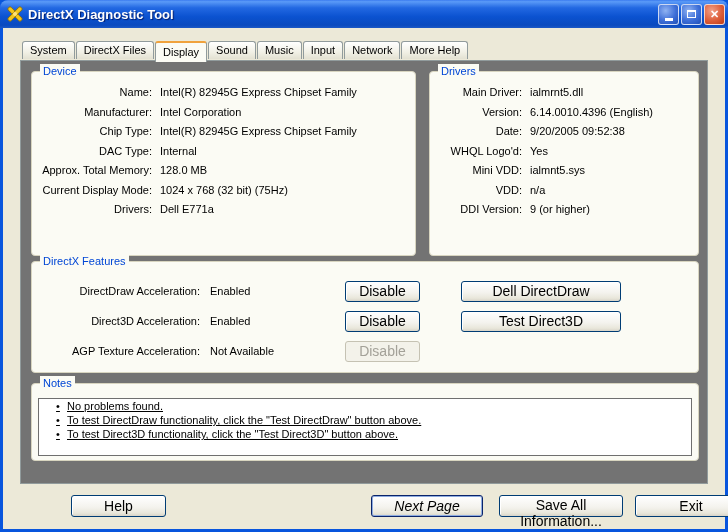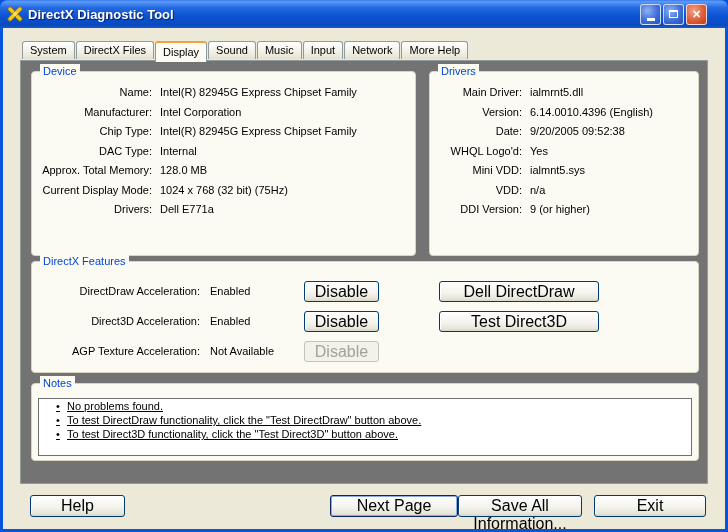--- a/index.html
+++ b/index.html
@@ -7,21 +7,21 @@
   body{font-family:"Liberation Sans",sans-serif;background:#ffffff;}
   *{box-sizing:border-box;}
 
   .window{position:relative;width:728px;height:532px;background:#0855DD;overflow:hidden;}
 
   
   .titlebar{
     position:absolute;left:0;top:0;width:728px;height:28px;
     border-radius:8px 8px 0 0;
     background:linear-gradient(180deg,#3B7BEF 0%,#5A9AF7 6%,#2268E2 28%,#0B52D0 60%,#0A4ABF 90%,#1C59C6 100%);
-    display:flex;align-items:center;padding:0 21px 0 7px;
+    display:flex;align-items:center;padding:0 3px 0 7px;
   }
   .title-icon{width:16px;height:16px;flex:0 0 16px;}
   .title-text{
     flex:1;color:#fff;font-weight:bold;font-size:13px;margin-left:5px;
     text-shadow:1px 1px 1px rgba(0,20,90,.85);white-space:nowrap;overflow:hidden;
   }
   .caption-btn{
     width:21px;height:21px;margin-left:2px;border-radius:3px;
     border:1px solid rgba(255,255,255,.75);
     display:flex;align-items:center;justify-content:center;
@@ -79,25 +79,26 @@
   
   .feat-rows{padding:14px 8px 0 8px;}
   .feat-row{display:flex;align-items:center;height:30px;font-size:11px;}
   .feat-label{width:160px;text-align:right;white-space:nowrap;}
   .feat-value{width:94px;margin-left:10px;white-space:nowrap;}
   .feat-disable{width:75px;height:21px;}
   .feat-test{width:160px;height:21px;margin-left:60px;}
 
   
   .btn{
-    font-family:"Liberation Sans",sans-serif;font-size:16px;color:#000;
+    font-family:"Liberation Sans",sans-serif;font-size:14px;color:#000;
     border:1px solid #003C74;border-radius:3px;
     background:linear-gradient(180deg,#FFFFFF 0%,#F4F3EE 55%,#E9E7DB 85%,#D8D4C8 100%);
     box-shadow:inset 1px 1px 0 #fff;
     cursor:default;
+    margin-left:41px;
   }
   .btn.disabled{
     border-color:#C5C2B3;background:#F3F2EA;color:#A3A198;box-shadow:none;
   }
   .btn.default-btn{
     border-color:#0A246A;
     box-shadow:inset 0 0 0 1px #8FACE0, inset 1px 1px 0 #fff;
   }
 
   
@@ -105,21 +106,21 @@
     position:absolute;left:6px;top:14px;width:654px;height:58px;
     background:#fff;border:1px solid #6F6F6F;overflow:hidden;text-decoration:underline;
   }
   .note-item{display:flex;font-size:11px;line-height:13px;padding:1px 0 0 10px;}
   .note-item::before{content:"\2022";width:18px;flex:0 0 18px;text-align:center;}
   .note-item span{white-space:nowrap;}
 
   
   .footer-btn{position:absolute;height:22px;top:467px;}
   .b-help{left:27px;width:95px;}
-  .b-next{left:327px;width:128px;}
+  .b-next{left:327px;width:112px;font-style:italic;}
   .b-save{left:455px;width:124px;}
   .b-exit{left:591px;width:112px;}
 </style>
 </head>
 <body>
 
 <div class="window">
 
   <div class="titlebar">
     <svg class="title-icon" viewBox="0 0 16 16">

